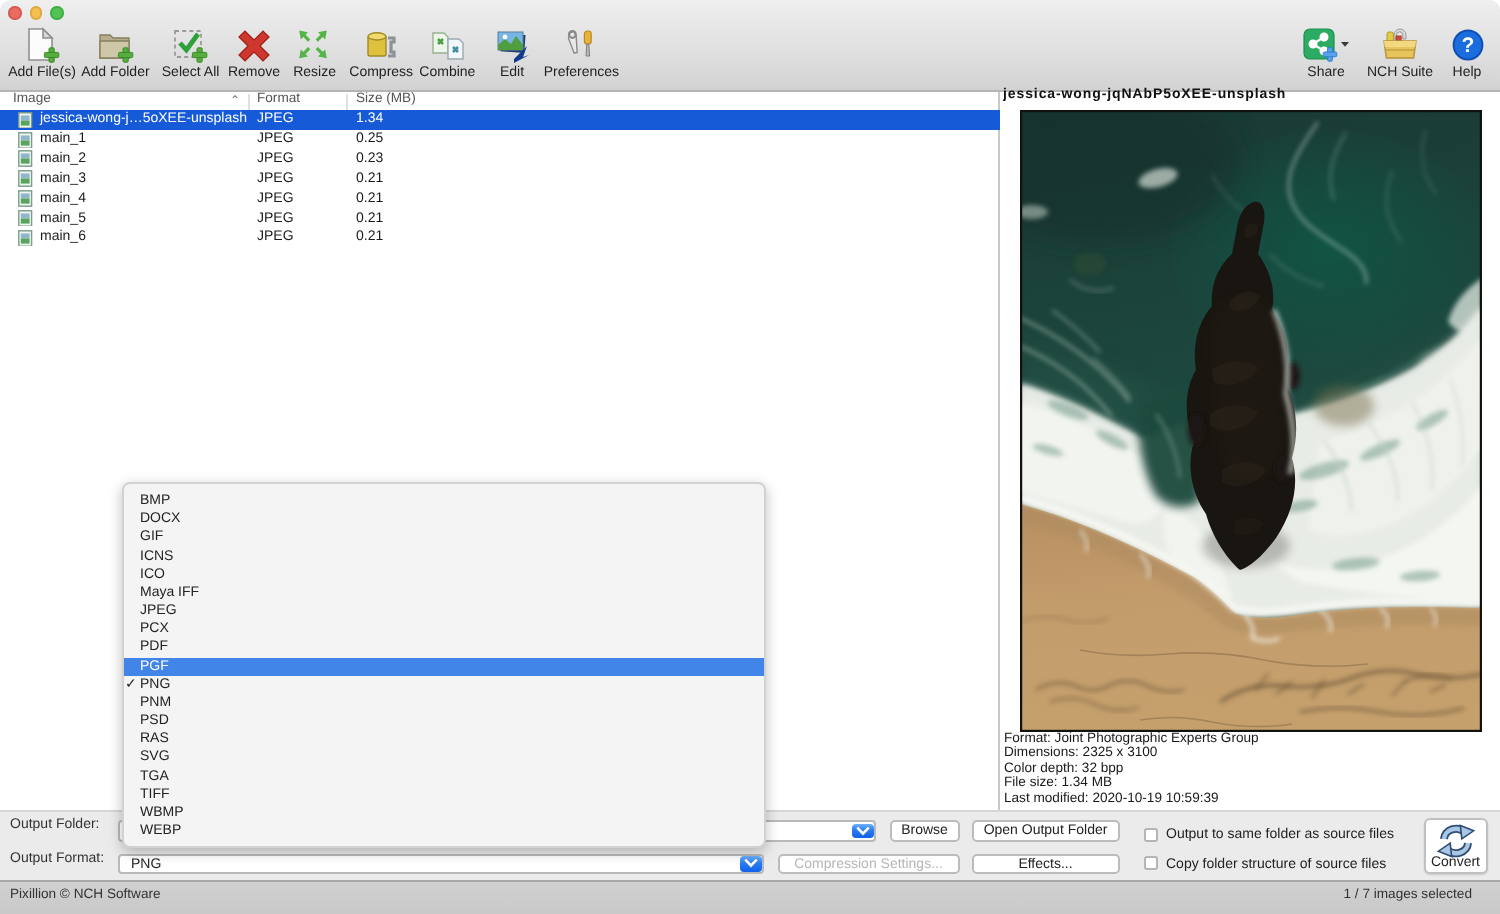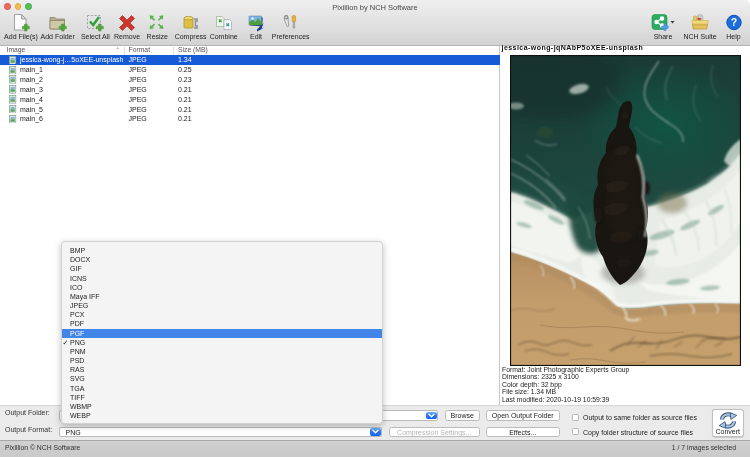--- a/index.html
+++ b/index.html
@@ -44,21 +44,20 @@
 .mi{height:9.18px;font-size:7px;color:#222;padding-left:8.5px;line-height:9.2px;position:relative;white-space:nowrap}
 .mi.hl{background:#4285e8;color:#fff}
 .mi .chk{position:absolute;left:1px;top:0}
 </style></head>
 <body>
 <div id="win">
   <div id="chrome">
     <div class="light" style="left:4px;background:#ec6a5e;border:0.5px solid #d55b50"></div>
     <div class="light" style="left:14.5px;background:#f3bf4f;border:0.5px solid #dfa93d"></div>
     <div class="light" style="left:25px;background:#53c255;border:0.5px solid #3fae45"></div>
-    <div id="title">Pixillion by NCH Software</div>
 
     <div class="tb" style="left:-2.0px;width:46px">
         <div class="ic">
           <svg width="20" height="19" viewBox="0 0 20 19">
             <path d="M3.5,1.5 h7 l4.5,4.5 v11 h-11.5 z" fill="#fcfcfc" stroke="#8f8f8f" stroke-width="0.8"></path>
             <path d="M10.5,1.5 l4.5,4.5 h-4.5 z" fill="#d9d9d9" stroke="#8f8f8f" stroke-width="0.8"></path>
             <g fill="#55ad3d" stroke="#3c8a2b" stroke-width="0.5">
               <rect x="13.5" y="10.9" width="2.6" height="7.2" rx="0.6"></rect>
               <rect x="11.200000000000001" y="13.2" width="7.2" height="2.6" rx="0.6"></rect>
             </g>

